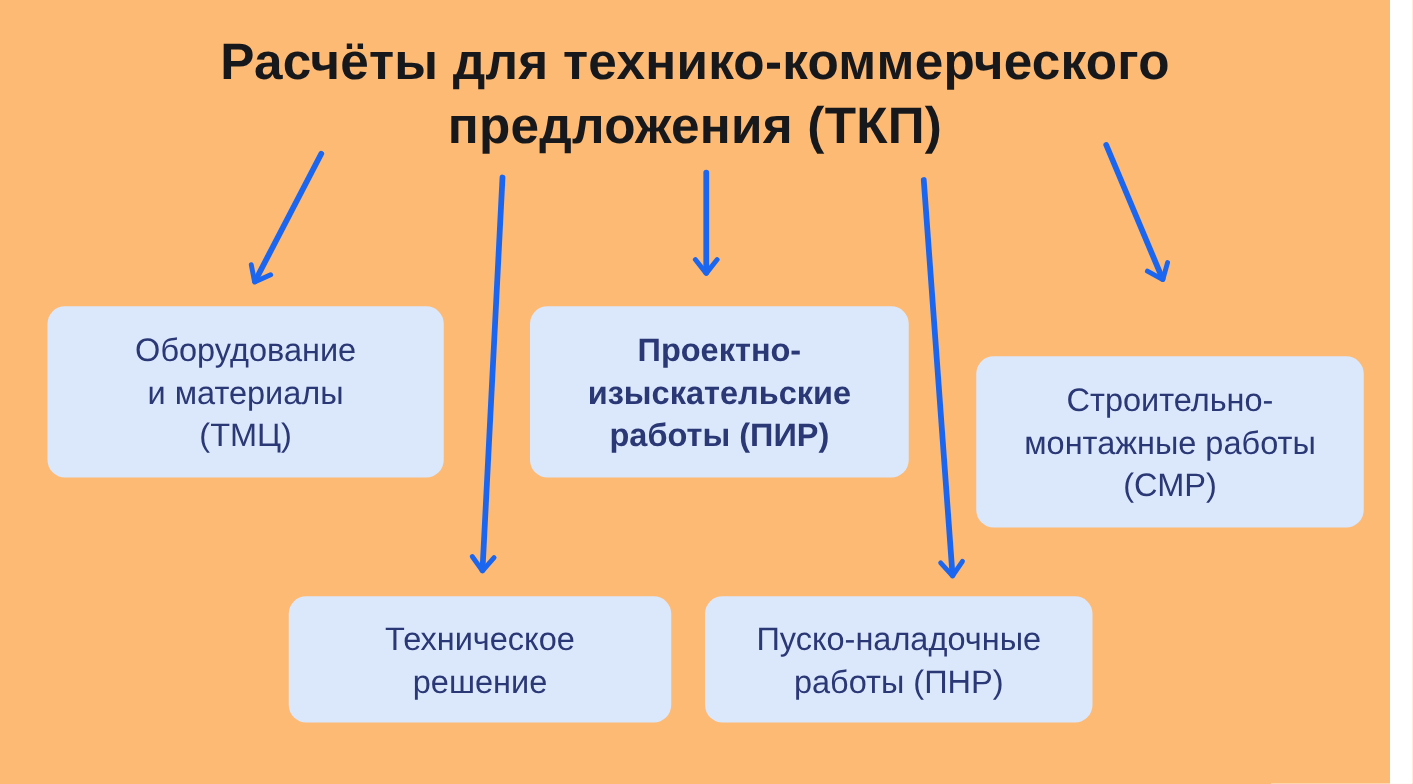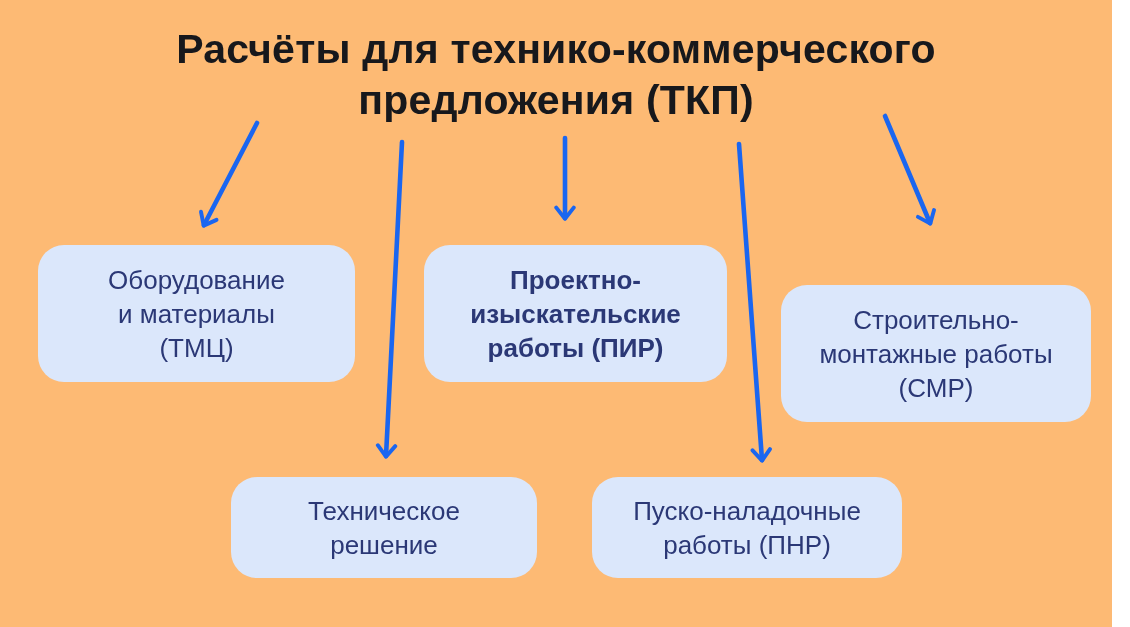--- a/index.html
+++ b/index.html
@@ -33,36 +33,36 @@
   .arrows {
     position: absolute;
     top: 0;
     left: 0;
     z-index: 1;
   }
   .node {
     position: absolute;
     z-index: 2;
     background: #DBE7FB;
-    border-radius: 26px;
+    border-radius: 14px;
     display: flex;
     align-items: center;
     justify-content: center;
     text-align: center;
     color: #2B3876;
     font-size: 26px;
     line-height: 34px;
     font-weight: 400;
   }
   .node-label { white-space: pre-line; }
   .node-tmc  { left: 38px;  top: 245px; width: 317px; height: 137px; }
   .node-pir  { left: 424px; top: 245px; width: 303px; height: 137px; font-weight: bold; }
   .node-smr  { left: 781px; top: 245px; width: 310px; height: 137px; margin-top: 40px; }
   .node-tech { left: 231px; top: 477px; width: 306px; height: 101px; justify-content: center; }
-  .node-pnr  { left: 592px; top: 477px; width: 310px; height: 101px; }
+  .node-pnr  { left: 564px; top: 477px; width: 310px; height: 101px; }
 </style>
 </head>
 <body>
 
 <div class="canvas">
 
   <h1 class="title">Расчёты для технико-коммерческого
 предложения (ТКП)</h1>
 
   <svg class="arrows" width="1130" height="627" viewBox="0 0 1130 627" aria-hidden="true">

